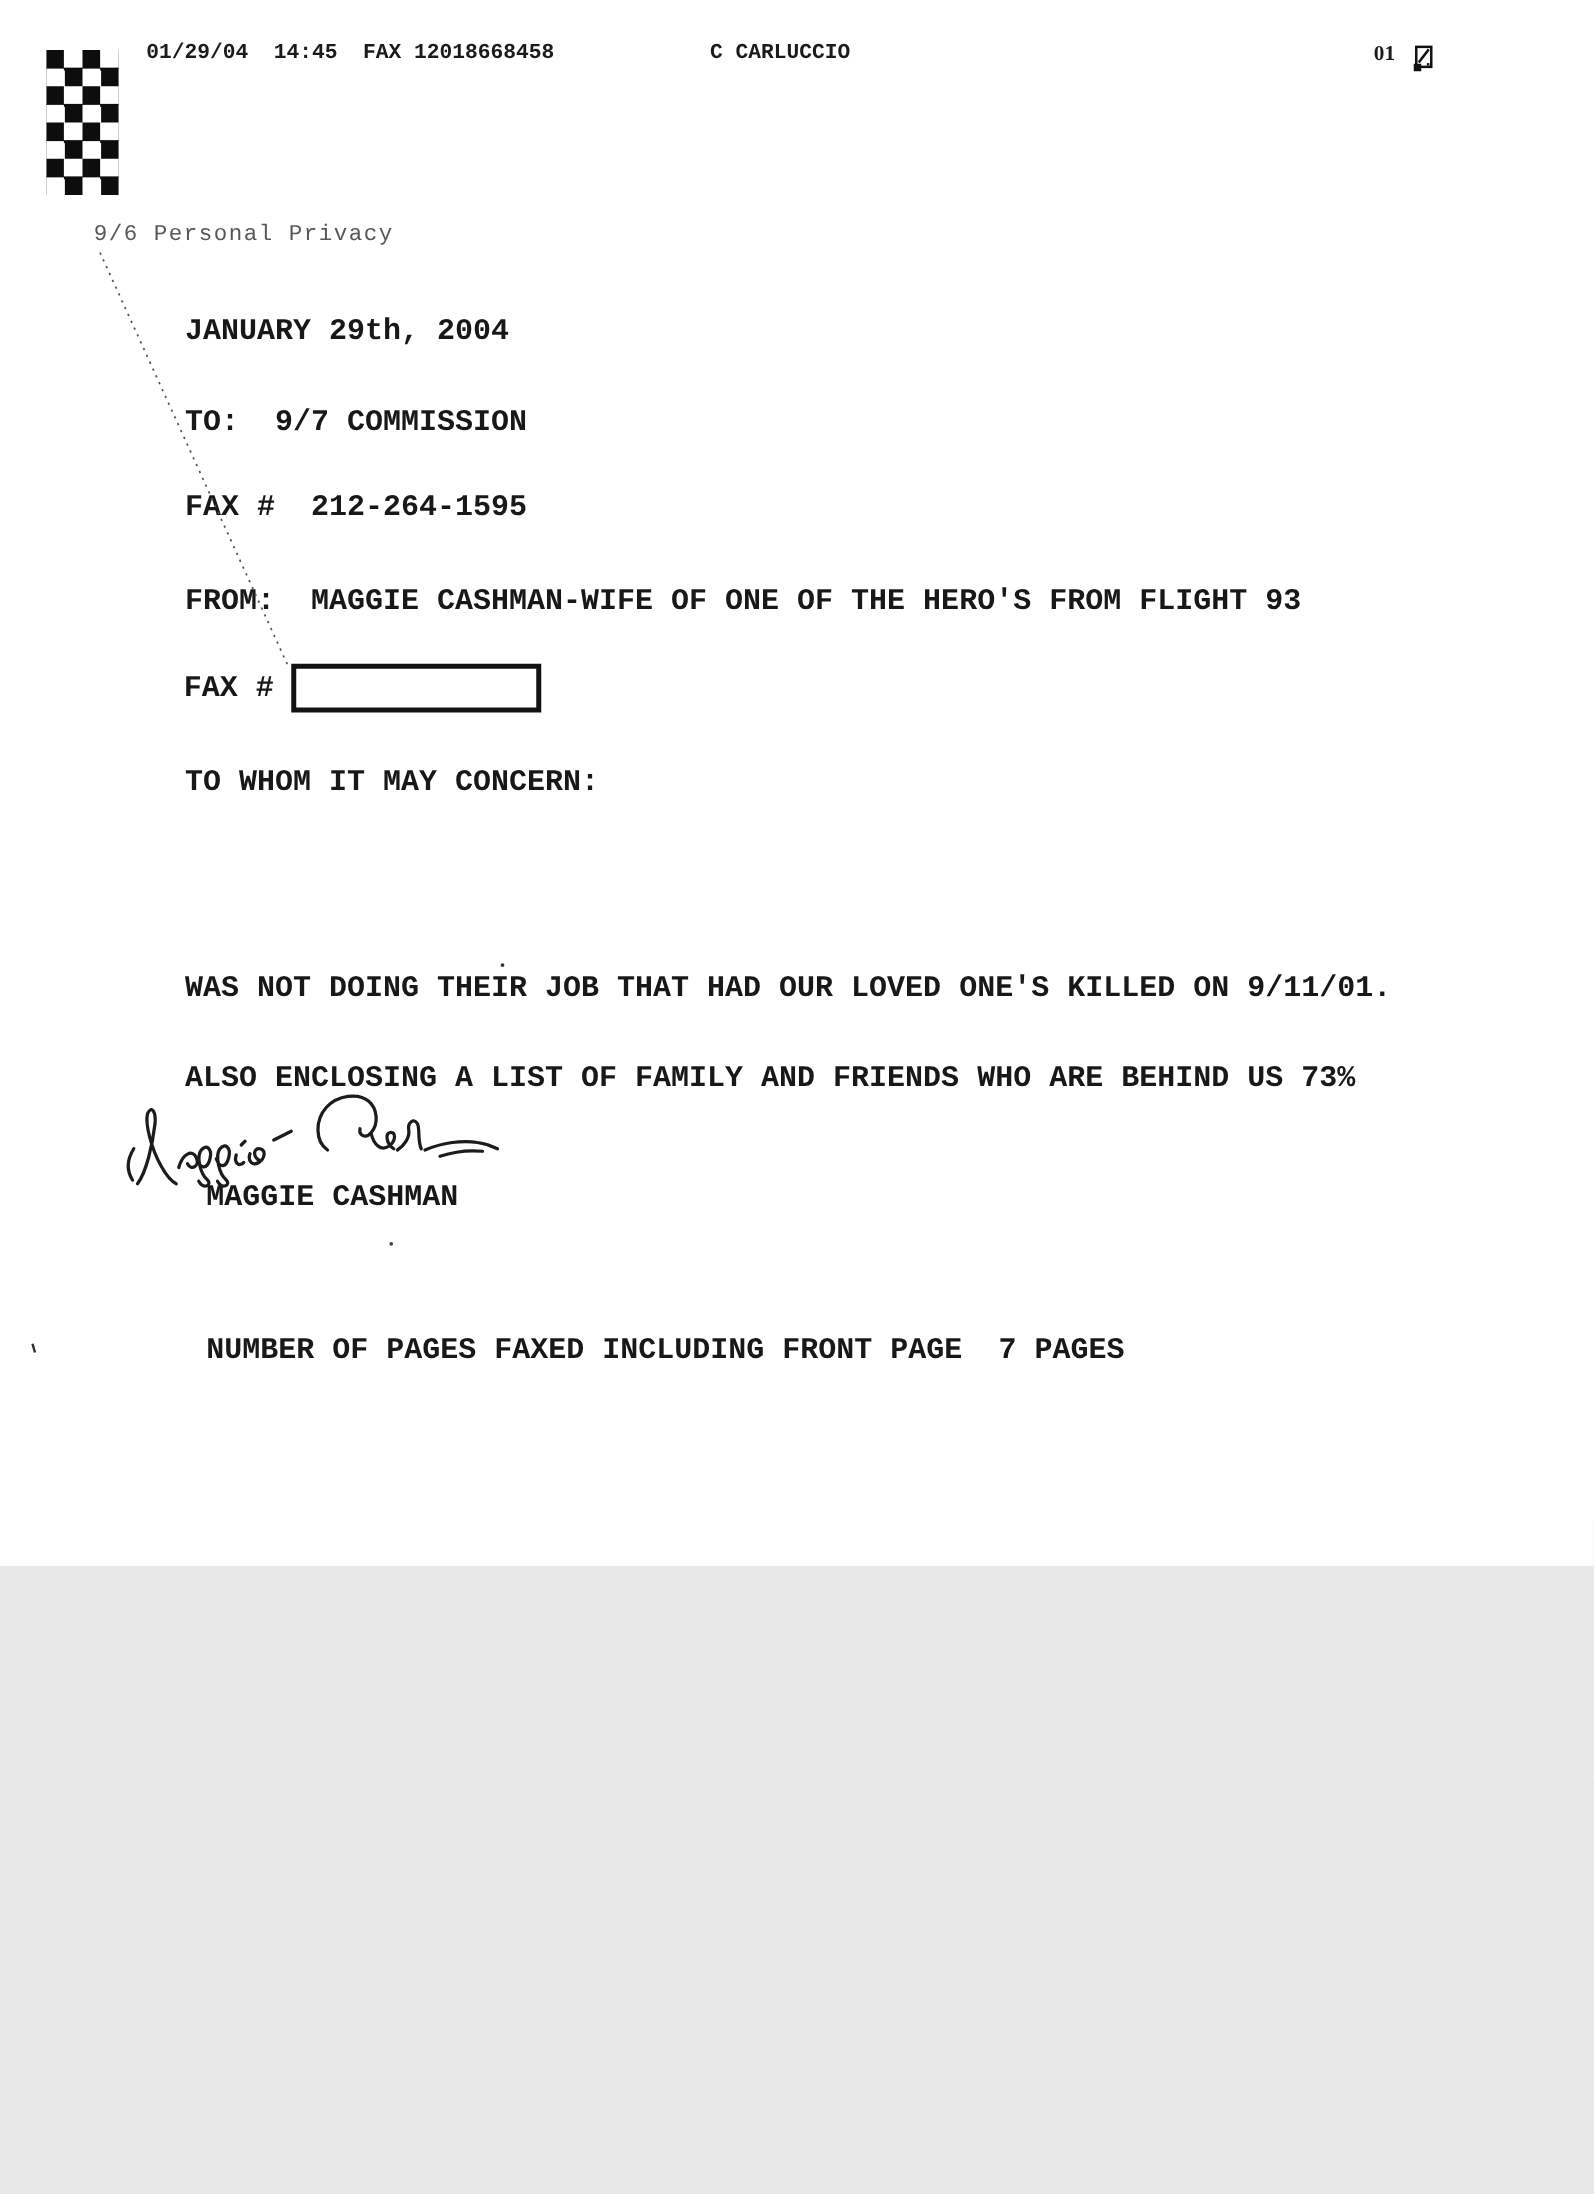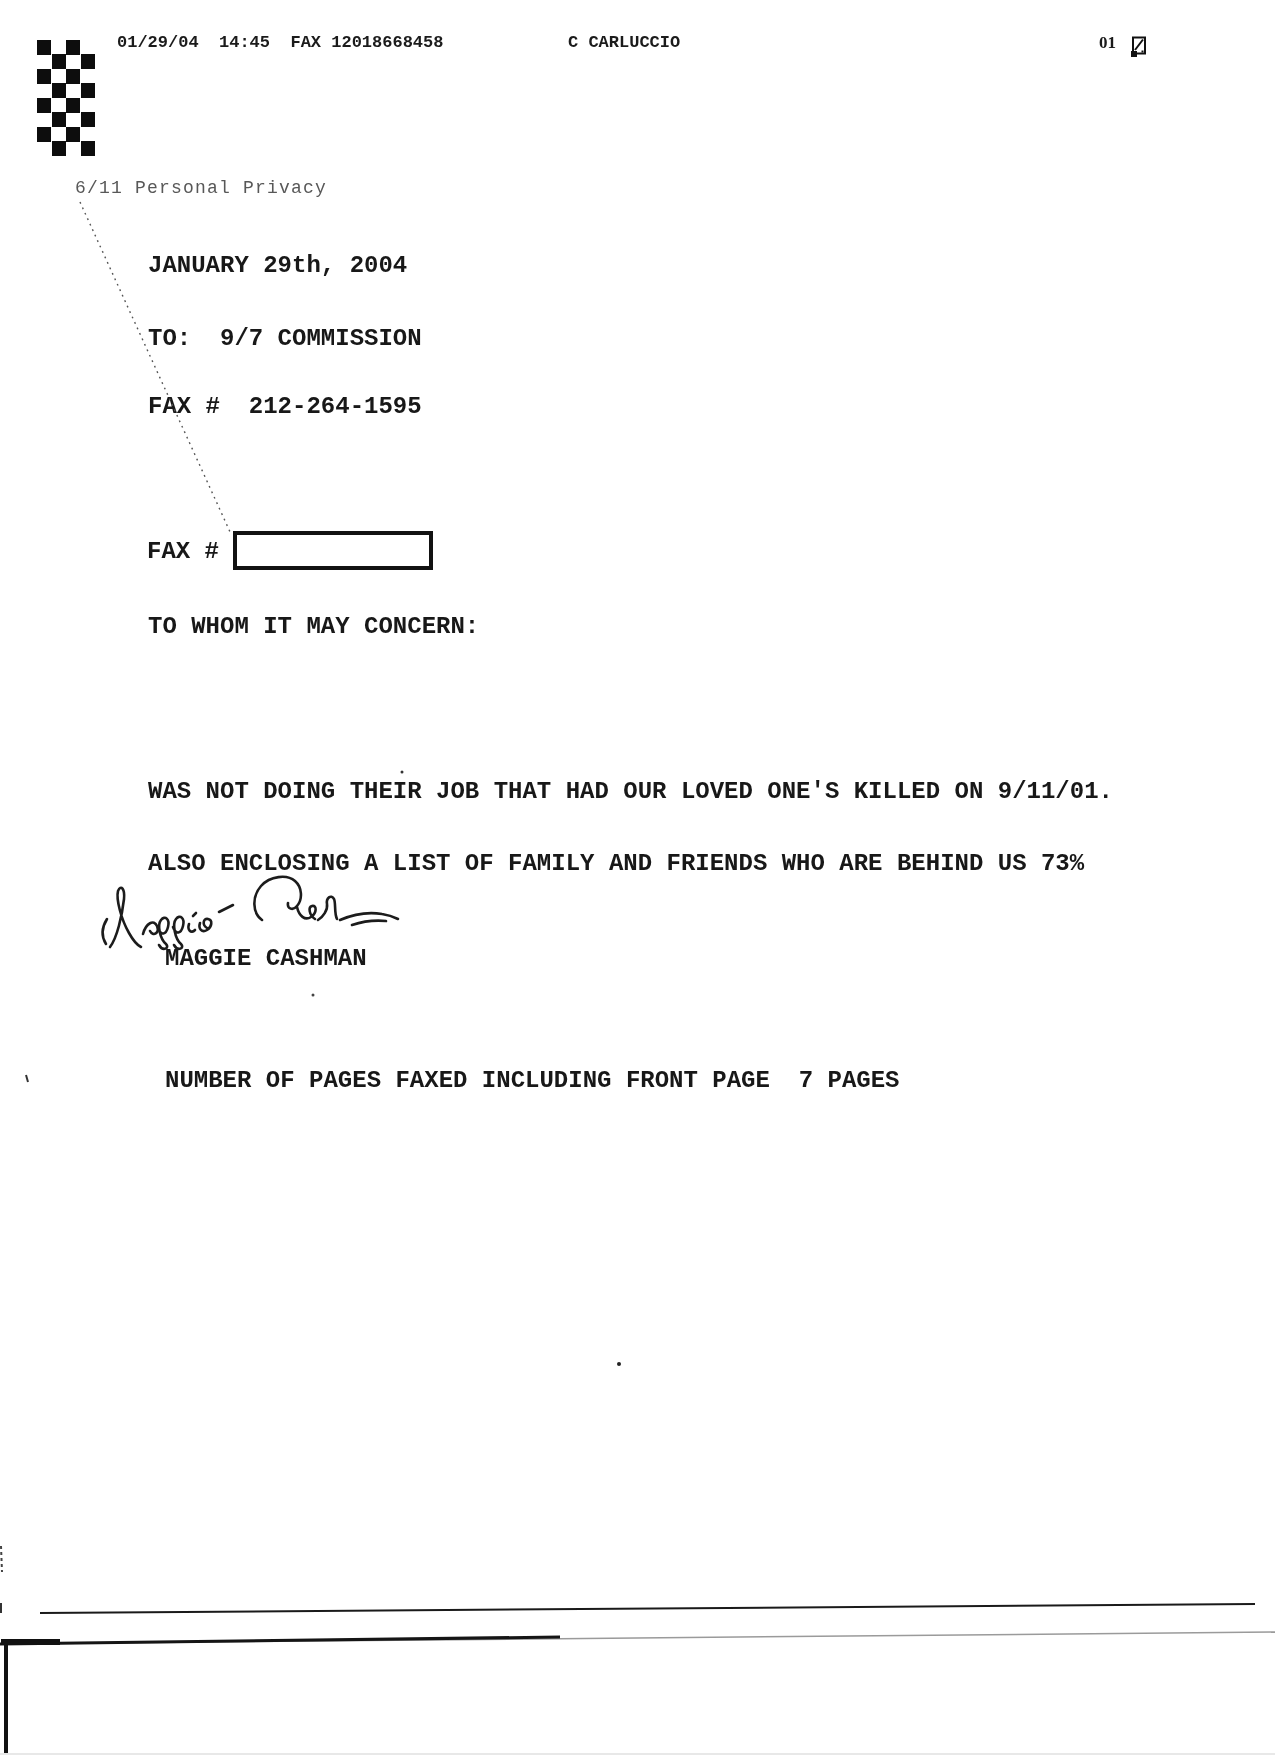--- a/index.html
+++ b/index.html
@@ -1,18 +1,18 @@
 <!DOCTYPE html>
 <html><head>
 <meta charset="utf-8">
 <style>
   html,body{margin:0;padding:0;background:#e8e8e8;}
   #page{
     position:relative;
-    width:1275px;height:1753px;
+    width:1275px;height:1253px;
     background:#ffffff;
     overflow:hidden;
     font-family:"Liberation Mono","DejaVu Sans Mono",monospace;
     color:#161616;
   }
   .hline{
     position:absolute;white-space:pre;
     font:bold 17px/20px "Liberation Mono","DejaVu Sans Mono",monospace;
     color:#1b1b1b;
   }
@@ -52,25 +52,26 @@
   <span class="pgicon">
     <svg width="18" height="23" viewBox="0 0 18 23">
       <rect x="3" y="1.5" width="12" height="16" fill="none" stroke="#111" stroke-width="2"></rect>
       <line x1="13" y1="3.5" x2="5" y2="14" stroke="#111" stroke-width="2"></line>
       <rect x="1" y="15" width="6" height="6" fill="#111"></rect>
       <rect x="11.5" y="14.5" width="2" height="2" fill="#111"></rect>
     </svg>
   </span>
   <div class="hline" style="left:1099px;top:33px;font-family:Liberation Serif, serif;">01</div>
 
-  <div class="privacy" style="left:75px;top:178px;">6/11 Personal Privacy</div>
+  <div class="privacy" style="left:75px;top:178px;">9/6 Personal Privacy</div>
 
   <div class="tline" style="left:148px;top:252px;">JANUARY 29th, 2004</div>
   <div class="tline" style="left:148px;top:325px;">TO:  9/7 COMMISSION</div>
   <div class="tline" style="left:148px;top:393px;">FAX #  212-264-1595</div>
+  <div class="tline" style="left:148px;top:468px;">FROM:  MAGGIE CASHMAN-WIFE OF ONE OF THE HERO'S FROM FLIGHT 93</div>
 
   <div class="tline" style="left:147px;top:538px;">FAX #</div>
   <div class="redact-box"></div>
 
   <div class="tline" style="left:148px;top:613px;">TO WHOM IT MAY CONCERN:</div>
 
   <div class="tline" style="left:148px;top:778px;">WAS NOT DOING THEIR JOB THAT HAD OUR LOVED ONE'S KILLED ON 9/11/01.</div>
 
   <div class="tline" style="left:148px;top:850px;">ALSO ENCLOSING A LIST OF FAMILY AND FRIENDS WHO ARE BEHIND US 73%</div>
 

